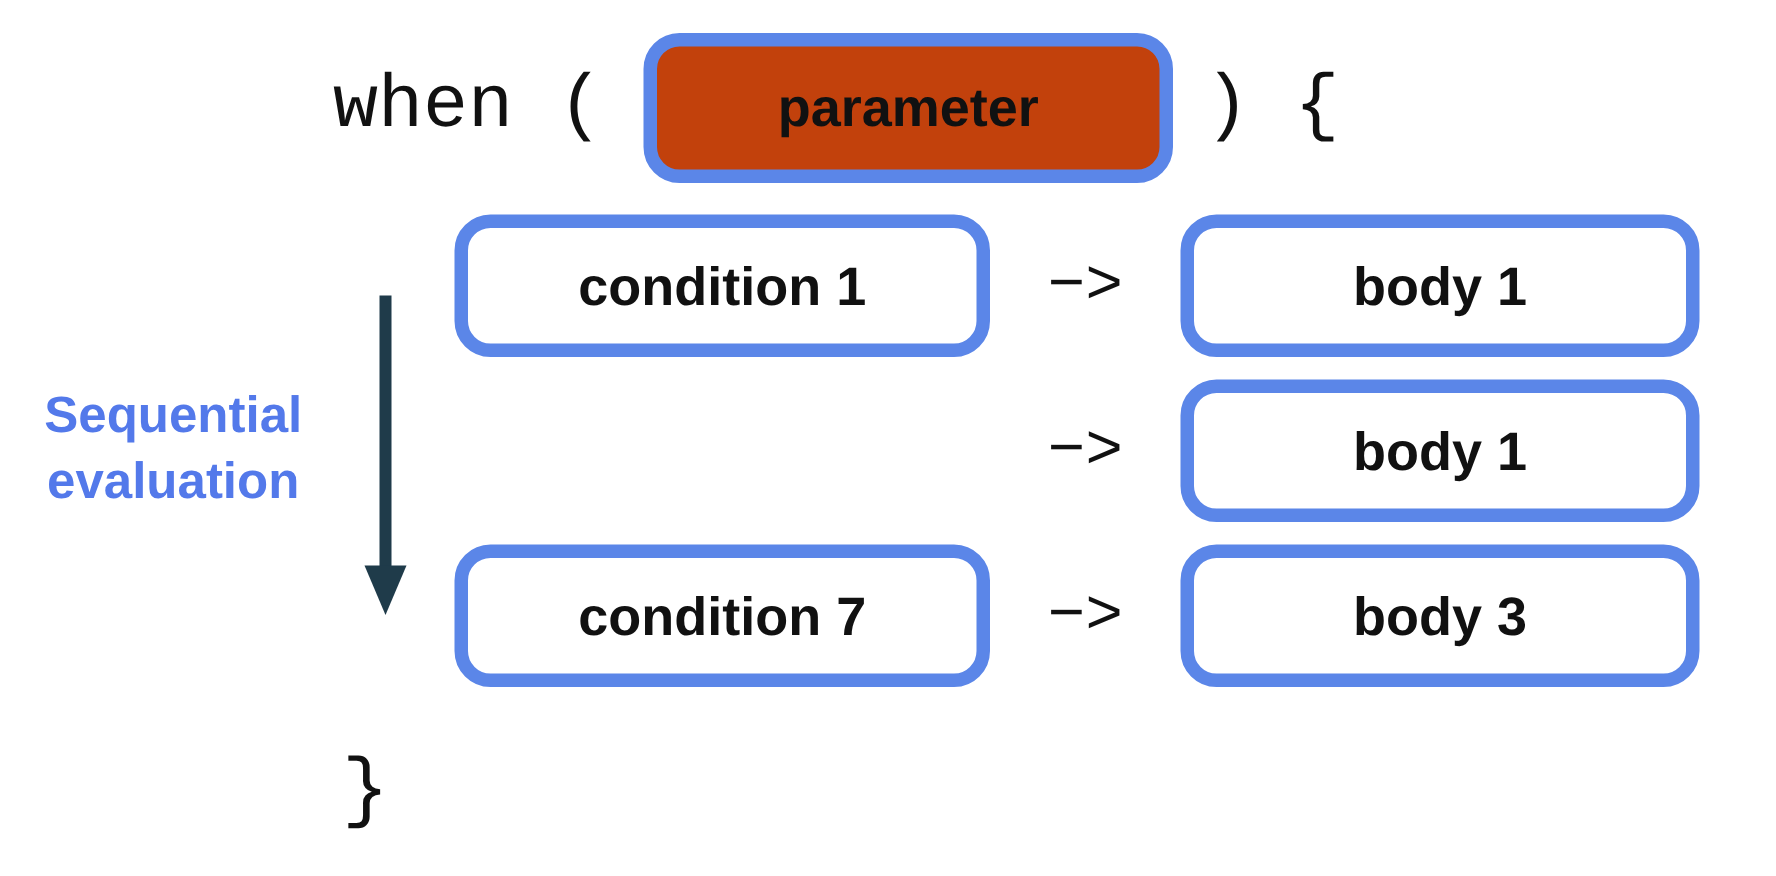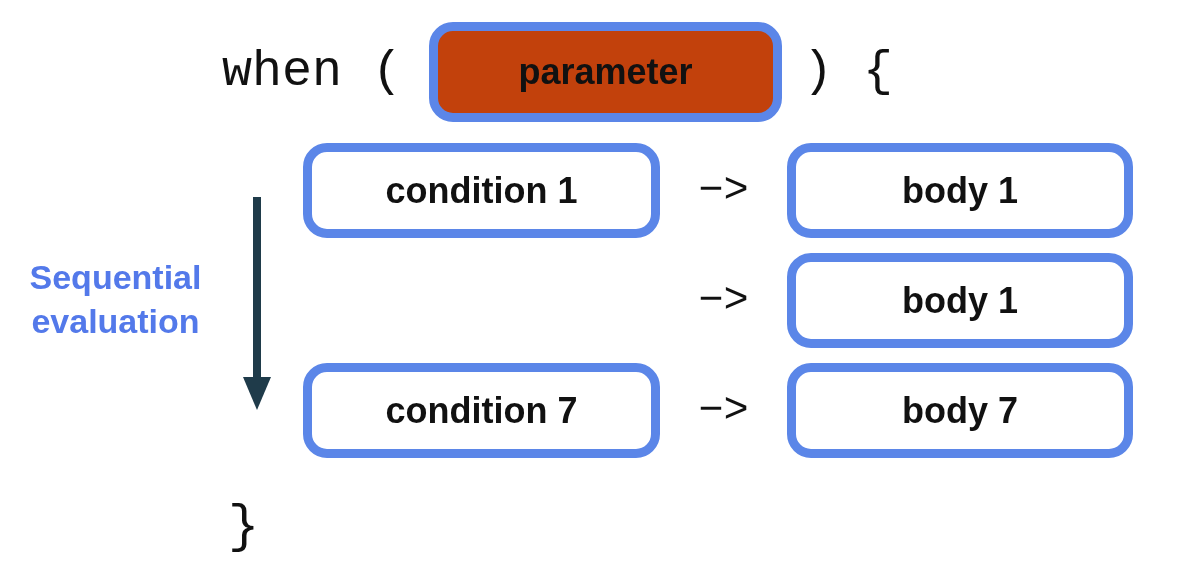--- a/index.html
+++ b/index.html
@@ -159,21 +159,21 @@
       <span>body 1</span>
     </div>
   </div>
 
   <div class="row row3">
     <div class="blue-box cond-box">
       <span>condition 7</span>
     </div>
     <span class="arrow-glyph mono">−&gt;</span>
     <div class="blue-box body-box">
-      <span>body 7</span>
+      <span>body 3</span>
     </div>
   </div>
 
   <div class="side-label">Sequential evaluation</div>
   <div class="seq-arrow-line"></div>
   <div class="seq-arrow-head"></div>
 
   <div class="closing-brace mono">}</div>
 
 </div>

